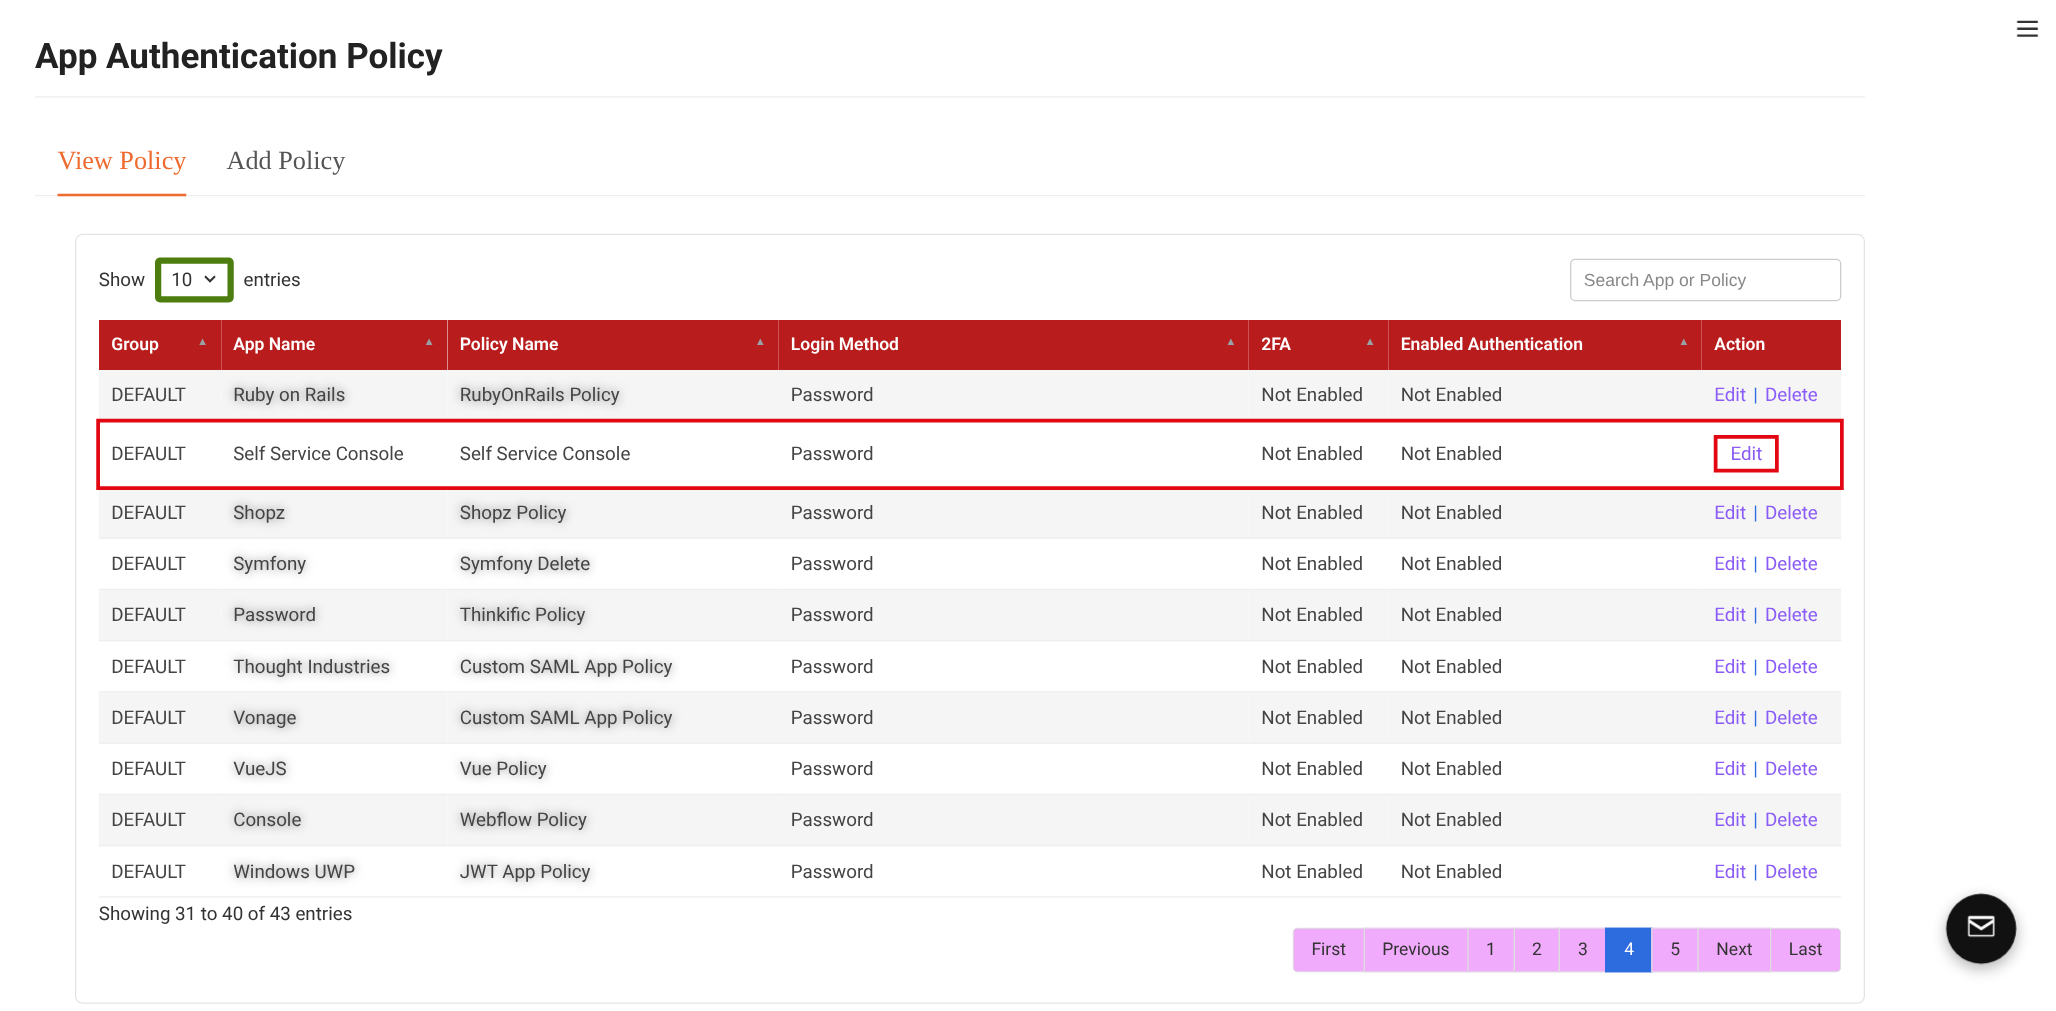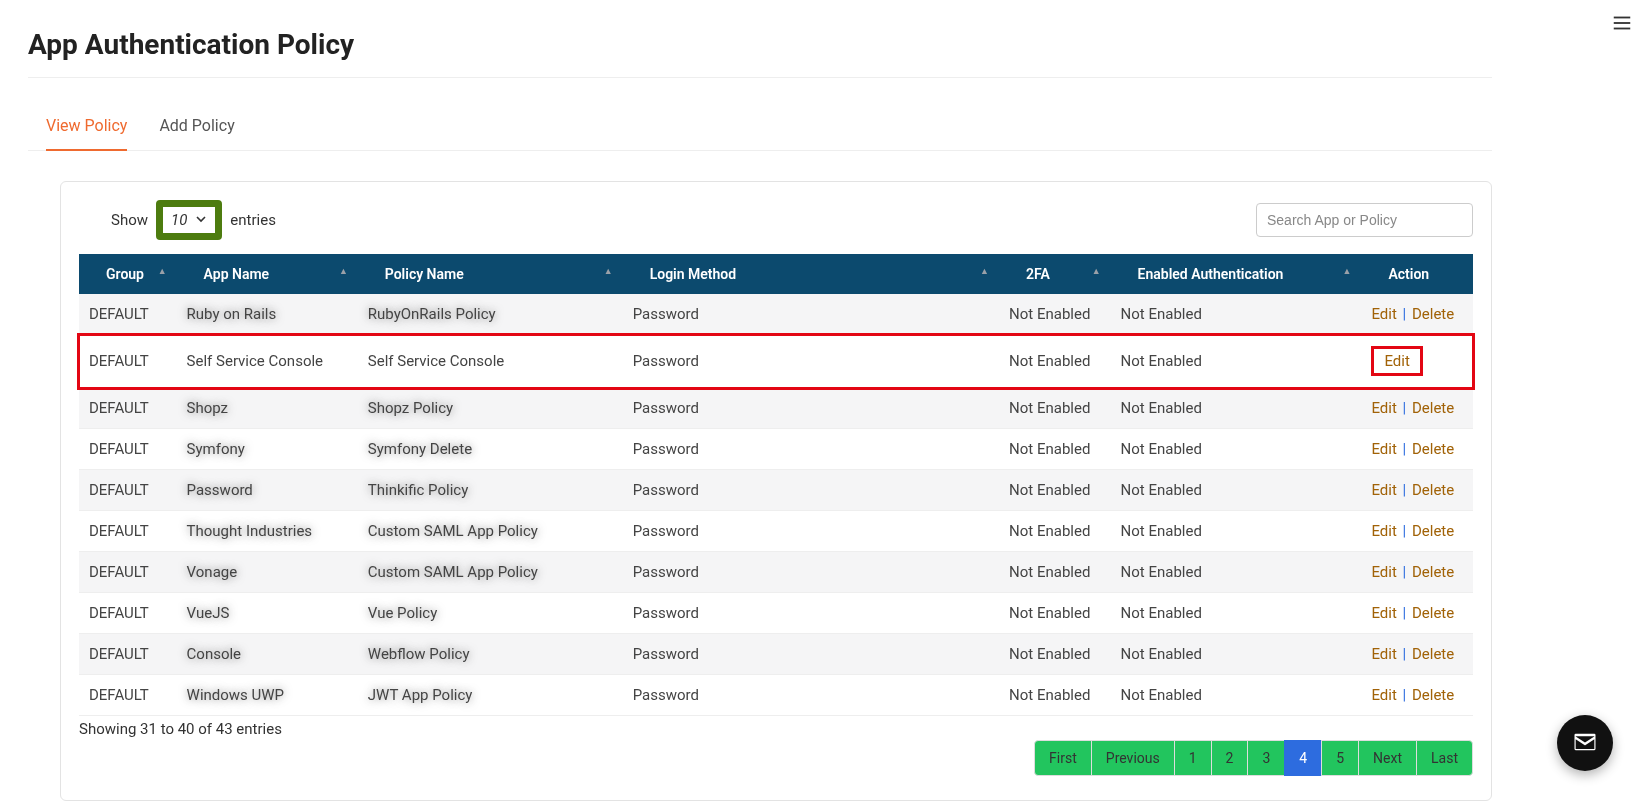--- a/index.html
+++ b/index.html
@@ -27,82 +27,81 @@
   .tabs {
     display: flex;
     gap: 32px;
     margin-top: 28px;
     border-bottom: 1px solid #eee;
     padding-left: 18px;
   }
   .tab {
     padding: 10px 0 14px 0;
     cursor: pointer;
-    font-size: 16px;
+    font-size: 21px;
     color: #555;
     border-bottom: 2px solid transparent;
     margin-bottom: -1px;
+    font-family: Liberation Serif, serif;
   }
   .tab.active {
     color: #ef6a2f;
     border-bottom: 2px solid #ef6a2f;
   }
   .card {
     margin: 30px 0 0 0;
     border: 1px solid #e3e3e3;
     border-radius: 6px;
     padding: 18px 18px 24px 18px;
     margin-left: 32px;
     margin-right: 0;
     position: relative;
   }
   .toolbar {
     display: flex;
     justify-content: space-between;
     align-items: center;
     margin-bottom: 14px;
-    margin-left: 32px;
   }
   .show-entries {
     display: flex;
     align-items: center;
     gap: 8px;
     font-size: 15px;
     color: #333;
   }
   .select-wrap {
-    border: 7px solid #4d7c0f;
+    border: 5px solid #4d7c0f;
     border-radius: 4px;
     padding: 4px 8px;
     display: flex;
     align-items: flex-start;
     gap: 8px;
     font-size: 15px;
     cursor: pointer;
-    font-style: italic;
   }
   .select-wrap svg { width: 12px; height: 12px; }
   .search-input {
     border: 1px solid #ccc;
     border-radius: 4px;
     padding: 8px 10px;
     width: 217px;
     font-size: 14px;
   }
   .search-input::placeholder { color: #888; }
   table.policy {
     width: 100%;
     border-collapse: collapse;
     table-layout: fixed;
   }
   table.policy thead th {
-    background: #0c4a6e;
+    background: #b91c1c;
     color: #fff;
     text-align: left;
-    padding: 12px 27px;
+    padding: 12px 10px;
     font-weight: 600;
     font-size: 14px;
     position: relative;
   }
   table.policy thead th.sortable::after {
     content: "▲";
     position: absolute;
     right: 10px;
     font-size: 9px;
     color: #9aa0a8;
@@ -124,21 +123,21 @@
   }
   table.policy tbody tr.stripe td {
     background: #f5f5f6;
   }
   .blur {
     color: transparent;
     text-shadow: 0 0 8px rgba(120,120,120,0.9);
     user-select: none;
   }
   .not-enabled { color: #d9534f; }
-  .link { color: #a16207; cursor: pointer; }
+  .link { color: #8b5cf6; cursor: pointer; }
   .sep { color: #2d6cdf; padding: 0 2px; }
   .highlight-row {
     outline: 3px solid #e30613;
     outline-offset: -1px;
   }
   .edit-box {
     border: 3px solid #e30613;
     padding: 3px 10px;
     display: inline-block;
   }
@@ -153,21 +152,21 @@
     display: flex;
     border-radius: 4px;
     overflow: hidden;
     margin-top: 20px;
   }
   .pg-btn {
     border: 1px solid #ddd;
     padding: 9px 14px;
     font-size: 14px;
     color: #333;
-    background: #22c55e;
+    background: #f0abfc;
     cursor: pointer;
     margin-left: -1px;
   }
   .pg-btn:first-child { border-top-left-radius: 4px; border-bottom-left-radius: 4px; margin-left: 0; }
   .pg-btn:last-child { border-top-right-radius: 4px; border-bottom-right-radius: 4px; }
   .pg-btn.active { background: #2d6cdf; color: #fff; border-color: #2d6cdf; }
   .hamburger {
     position: fixed;
     top: 12px;
     right: 12px;

